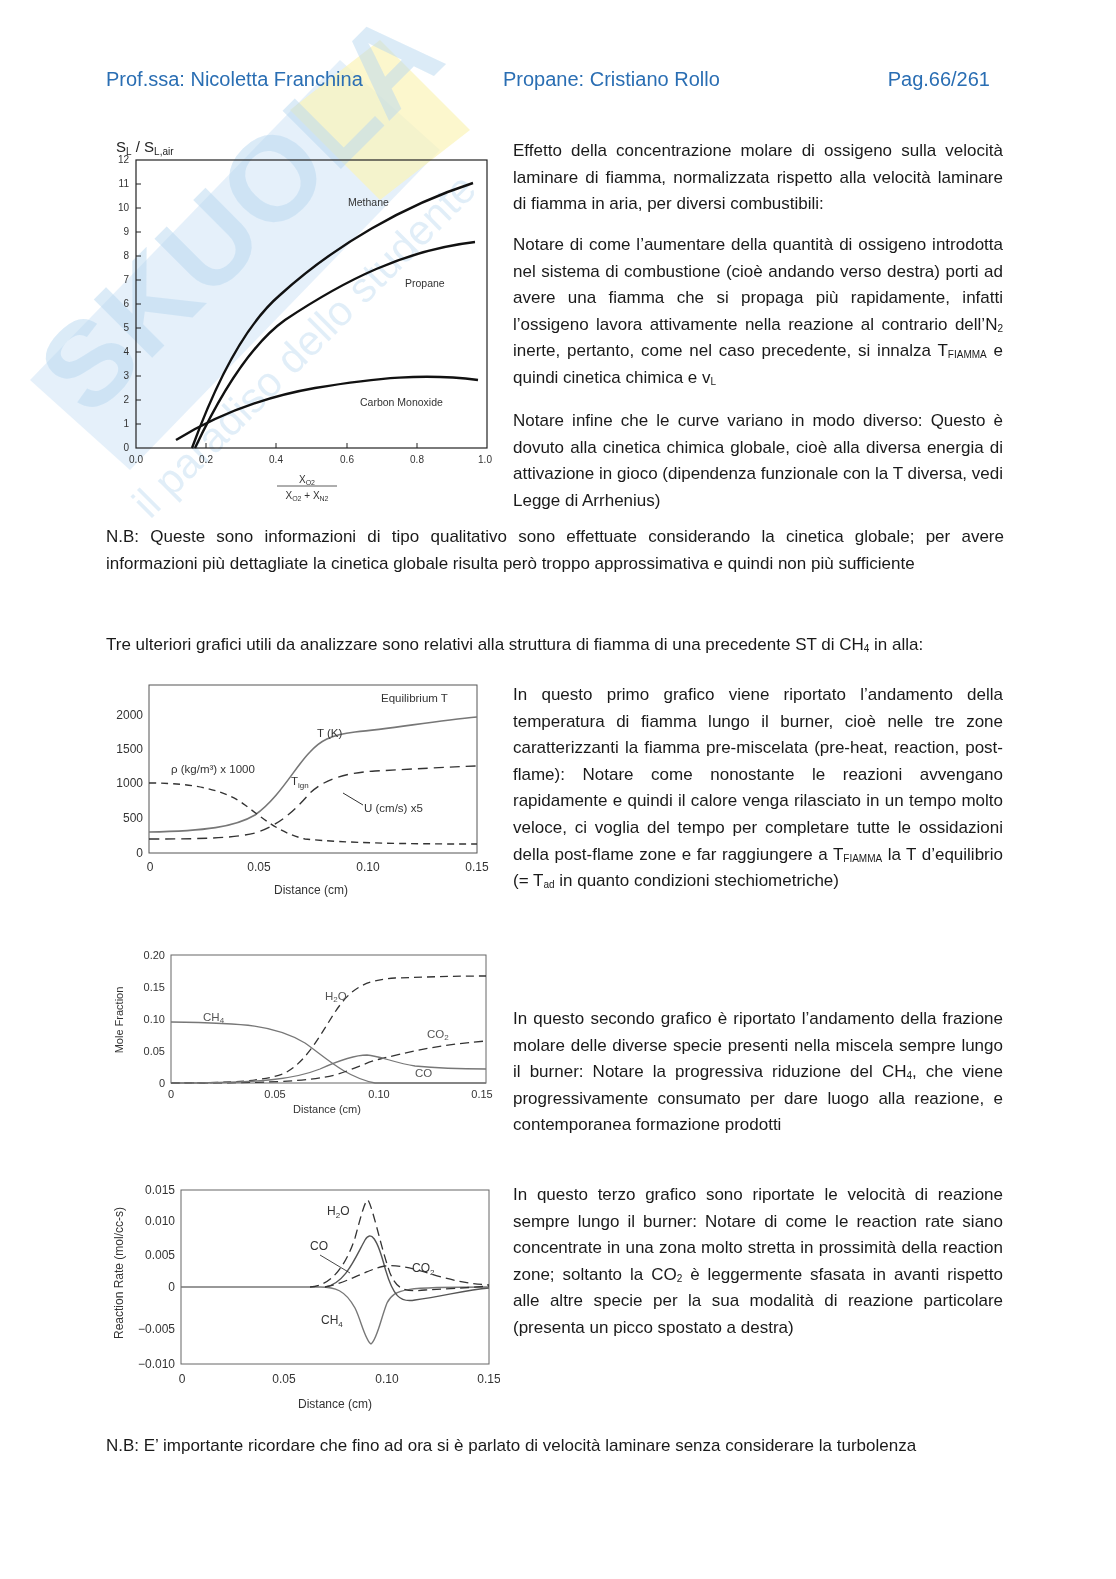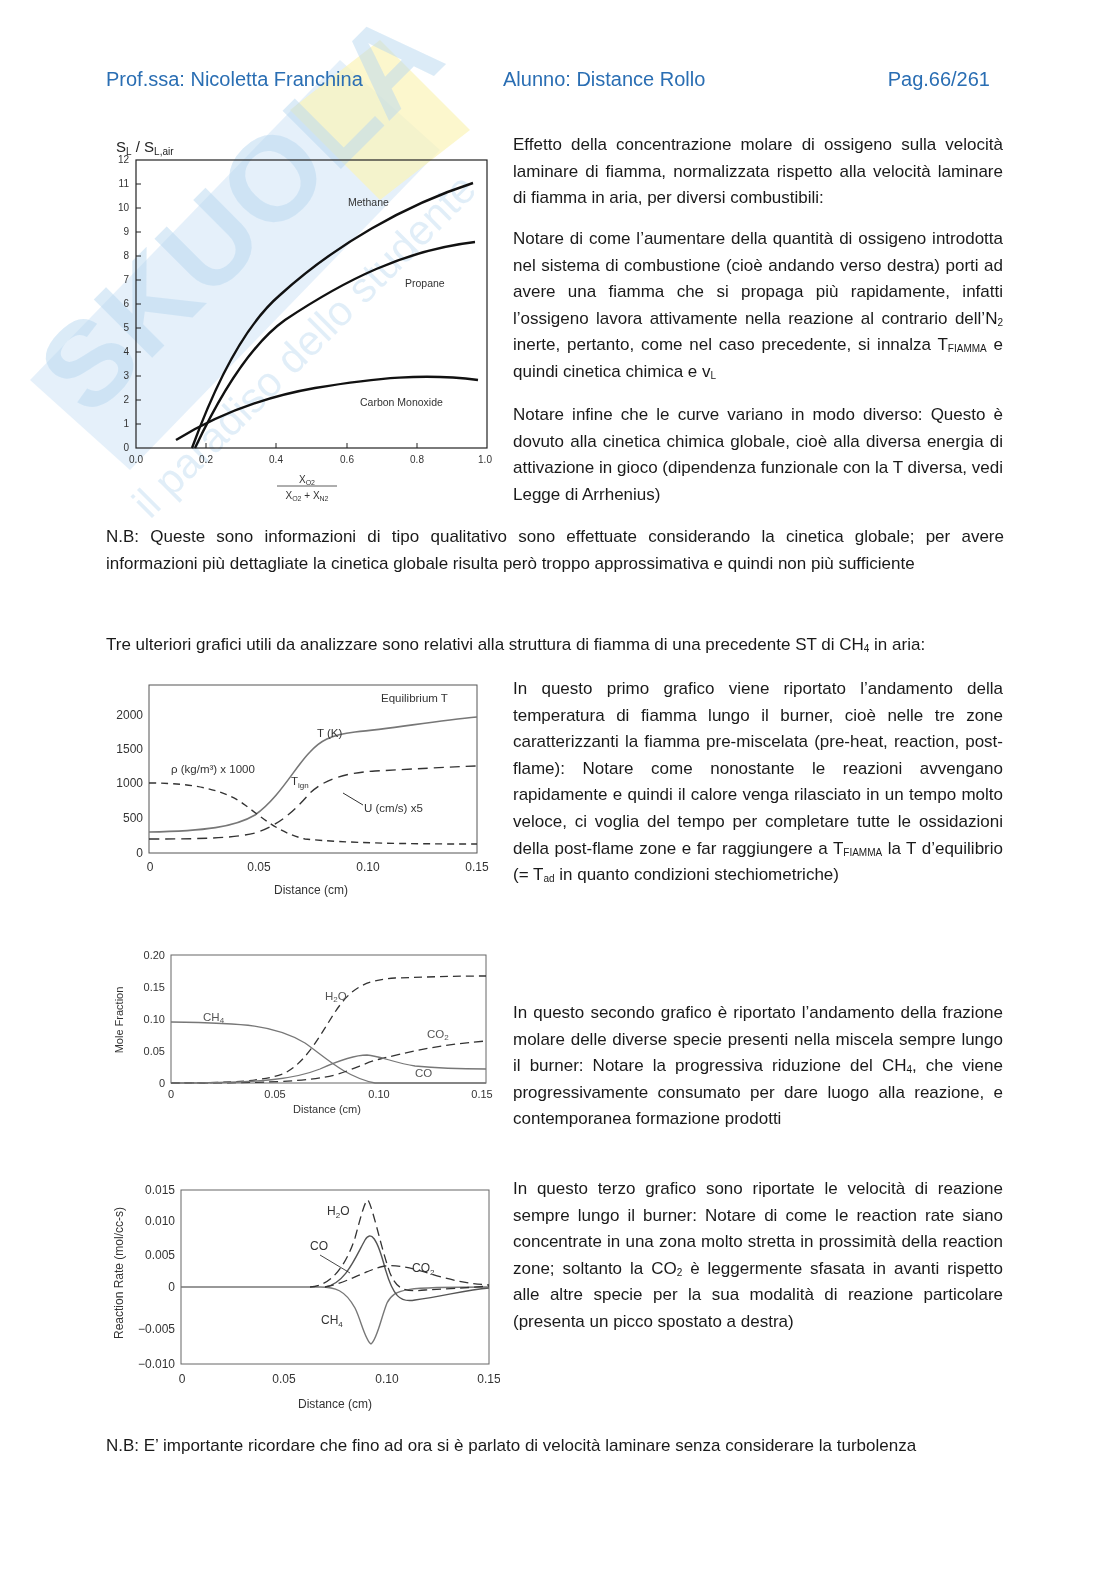--- a/index.html
+++ b/index.html
@@ -6,38 +6,38 @@
   body { width:1116px; height:1579px; position:relative; overflow:hidden;
          font-family:"Liberation Sans", "DejaVu Sans", sans-serif; color:#1a1a1a; }
   .watermark { position:absolute; left:0; top:0; width:520px; height:560px; pointer-events:none; }
   .header { position:absolute; top:68px; left:106px; width:896px; height:24px; color:#2a6eb3;
             font-weight:normal; font-size:20px; }
   .header span { position:absolute; top:0; white-space:nowrap; }
   .h-left { left:0; } .h-mid { left:397px; } .h-right { right:12px; }
   .para { position:absolute; font-size:17px; line-height:26.6px; text-align:justify; color:#1a1a1a; }
   .para sub { font-size:10px; vertical-align:-2px; line-height:0; }
   .full { left:106px; width:898px; }
-  .right { left:513px; width:490px; }
+  .right { left:513px; width:490px;margin-top:6px; }
   .nb { font-weight:normal; }
   .fig { position:absolute; }
   svg text { font-family:"Liberation Sans", sans-serif; }
 </style>
 </head>
 <body>
 
 <svg class="watermark" viewBox="0 0 520 560">
   <polygon points="30,380 340,60 440,150 130,470" fill="#cfe4f5" opacity="0.55"></polygon>
   <polygon points="290,110 380,40 470,130 380,200" fill="#fbf3b8" opacity="0.7"></polygon>
   <text x="90" y="420" transform="rotate(-45 90 420)" font-size="120" font-weight="bold" fill="#b9d8f0" opacity="0.5">SKUOLA</text>
   <text x="150" y="520" transform="rotate(-45 150 520)" font-size="42" fill="#c4def2" opacity="0.5">il paradiso dello studente</text>
 </svg>
 
 <div class="header">
   <span class="h-left">Prof.ssa: Nicoletta Franchina</span>
-  <span class="h-mid">Alunno: Distance Rollo</span>
+  <span class="h-mid">Propane: Cristiano Rollo</span>
   <span class="h-right">Pag.66/261</span>
 </div>
 
 <svg class="fig" style="left:105px;top:135px" width="395" height="375" viewBox="0 0 395 375">
   <text x="11" y="17" font-family="Liberation Serif, serif" font-size="15" fill="#222">S<tspan font-size="10" dy="3">L</tspan><tspan dy="-3"> / S</tspan><tspan font-size="10" dy="3">L,air</tspan></text>
   <rect x="31" y="25" width="351" height="288" fill="none" stroke="#222" stroke-width="1.2"></rect>
   <g font-size="10" fill="#333" text-anchor="end">
     <text x="24" y="316">0</text>
       <text x="24" y="292">1</text>
       <text x="24" y="268">2</text>
@@ -91,21 +91,21 @@
     <text x="255" y="271">Carbon Monoxide</text>
   </g>
 </svg>
 
 <div class="para right" style="top:132px">Effetto della concentrazione molare di ossigeno sulla velocità laminare di fiamma, normalizzata rispetto alla velocità laminare di fiamma in aria, per diversi combustibili:</div>
 <div class="para right" style="top:226px"><span>Notare di come l’aumentare della quantità di ossigeno introdotta nel sistema di combustione (cioè andando verso destra) porti ad avere una fiamma che si propaga più rapidamente, infatti l’ossigeno lavora attivamente nella reazione al contrario dell’N</span><sub>2</sub><span> inerte, pertanto, come nel caso precedente, si innalza T</span><sub>FIAMMA</sub><span> e quindi cinetica chimica e v</span><sub>L</sub></div>
 <div class="para right" style="top:402px">Notare infine che le curve variano in modo diverso: Questo è dovuto alla cinetica chimica globale, cioè alla diversa energia di attivazione in gioco (dipendenza funzionale con la T diversa, vedi Legge di Arrhenius)</div>
 
 <div class="para full" style="top:524px"><span class="nb">N.B:</span><span> Queste sono informazioni di tipo qualitativo sono effettuate considerando la cinetica globale; per avere informazioni più dettagliate la cinetica globale risulta però troppo approssimativa e quindi non più sufficiente</span></div>
 
-<div class="para full" style="top:632px"><span>Tre ulteriori grafici utili da analizzare sono relativi alla struttura di fiamma di una precedente ST di CH</span><sub>4</sub><span> in aria:</span></div>
+<div class="para full" style="top:632px"><span>Tre ulteriori grafici utili da analizzare sono relativi alla struttura di fiamma di una precedente ST di CH</span><sub>4</sub><span> in alla:</span></div>
 
 <svg class="fig" style="left:105px;top:675px" width="395" height="225" viewBox="0 0 395 225">
   <rect x="44" y="10" width="328" height="168" fill="none" stroke="#555" stroke-width="1"></rect>
   <g font-size="12" fill="#333" text-anchor="end">
     <text x="38" y="182">0</text>
       <text x="38" y="147">500</text>
       <text x="38" y="112">1000</text>
       <text x="38" y="78">1500</text>
       <text x="38" y="44">2000</text>
   </g>

